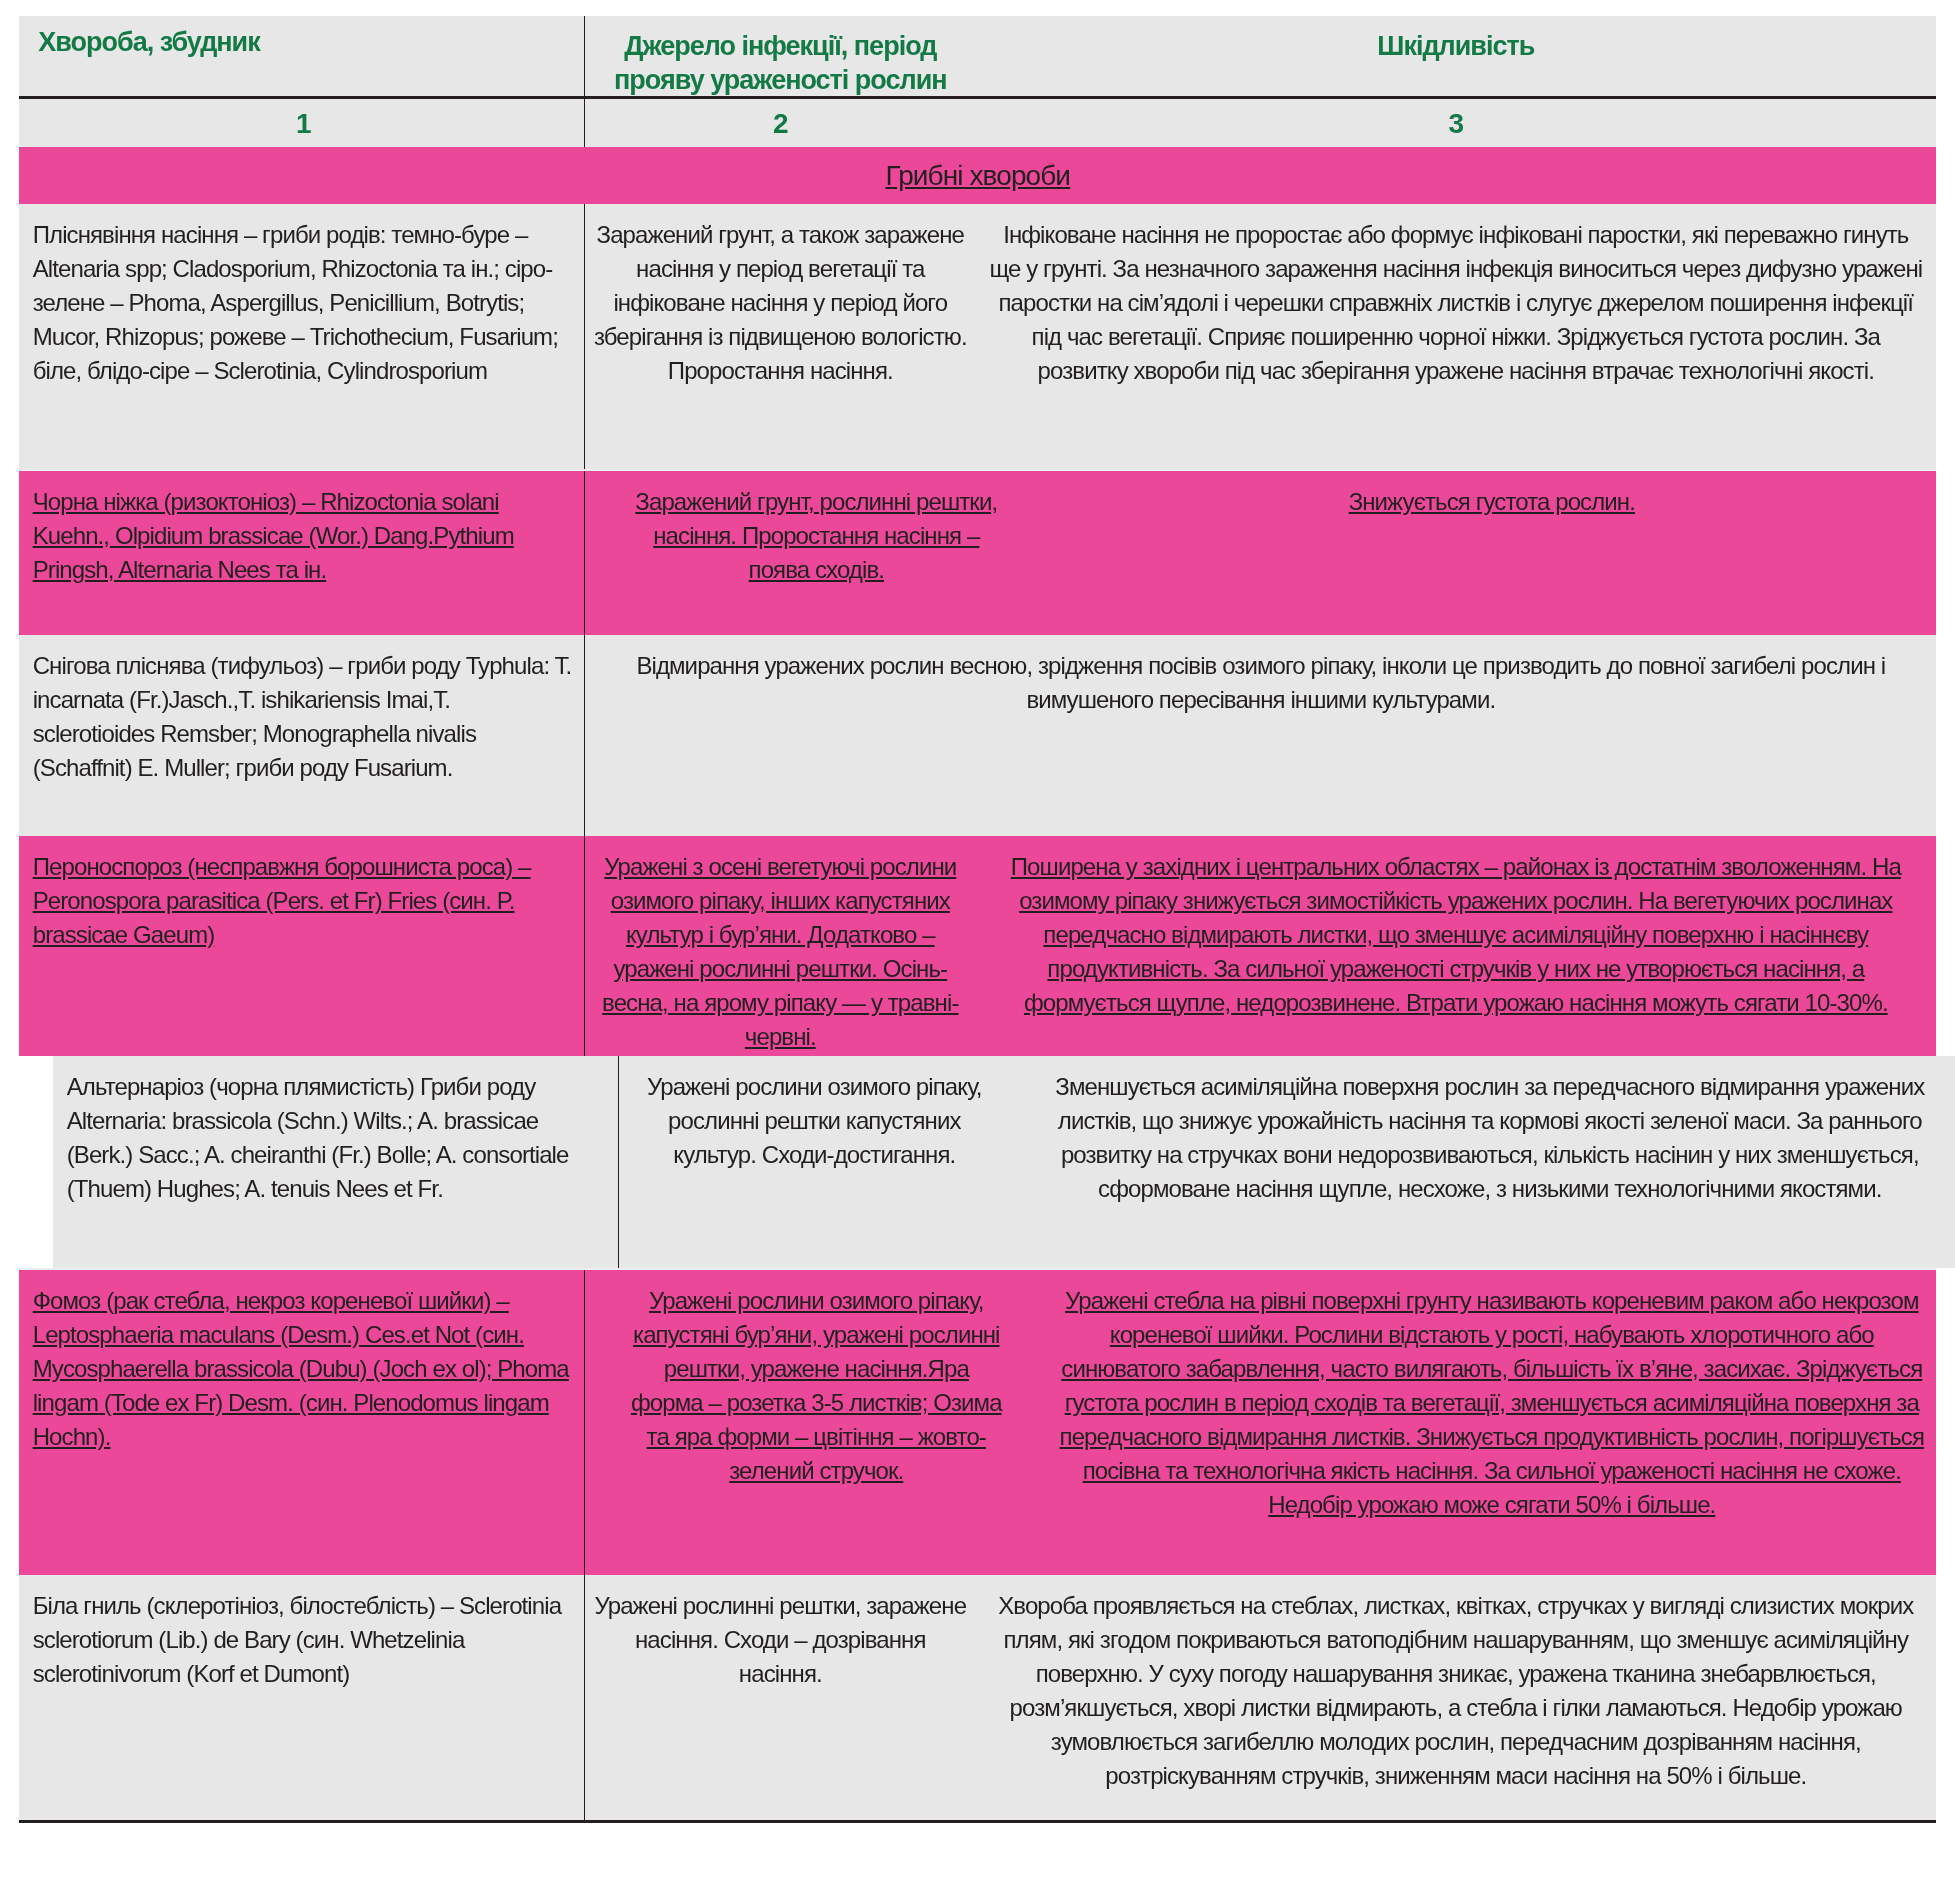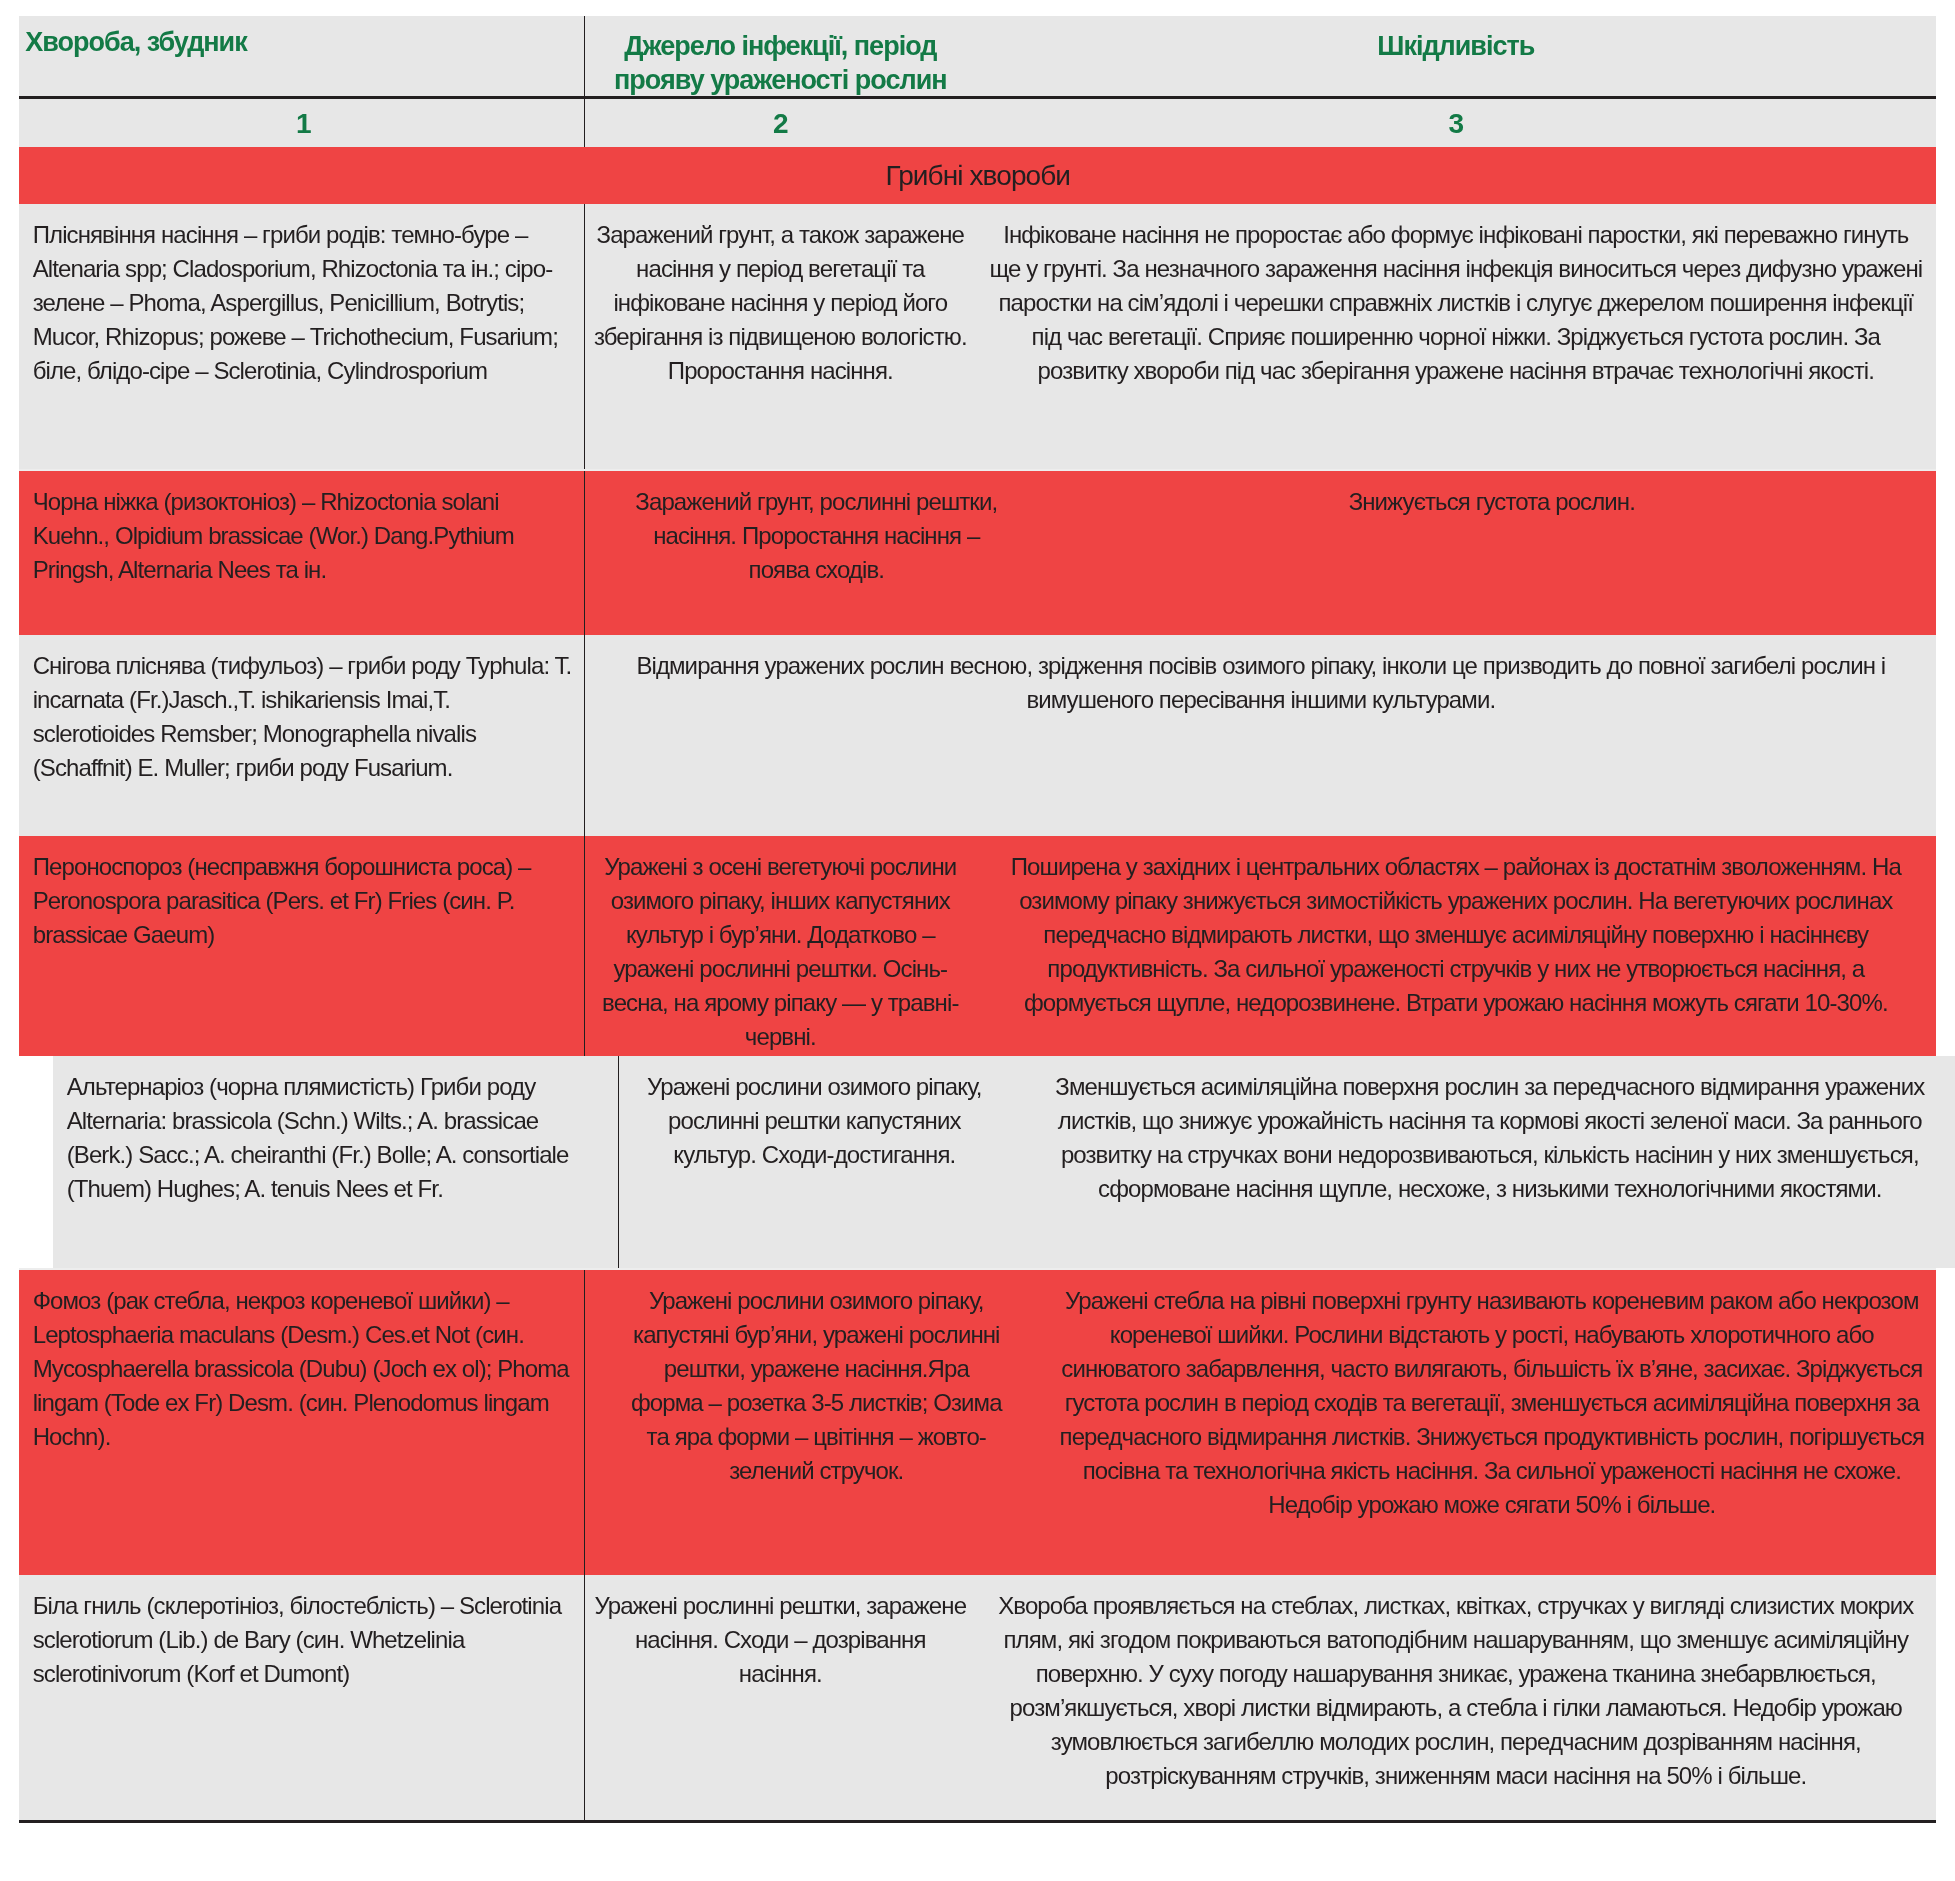--- a/index.html
+++ b/index.html
@@ -1,28 +1,28 @@
 <!DOCTYPE html>
 <html style="font-size:12px"><head>
 <meta charset="utf-8">
 <style>
   html, body { margin: 0; padding: 0; background: #ffffff; }
   body { width: 1955px; height: 1882px; position: relative; overflow: hidden;
          font-family: "Liberation Sans Narrow", "Liberation Sans", sans-serif; color: #231f20; }
   .table { position: absolute; left: 19.3px; top: 16.4px; width: 1917px; }
   .row { position: relative; display: flex; width: 100%; }
   .grey { background: #e7e7e7; }
-  .white { background: #ef4444; }
+  .white { background: #ec4899; text-decoration: underline; }
   .cell { box-sizing: border-box; font-size: 24px; line-height: 34px; letter-spacing: -0.9px; }
   .c1 { width: 566px; padding: 13.4px 10.4px 0 13.4px; text-align: left; border-right: 1.5px solid #231f20; }
   .c2 { width: 390px; padding: 13.4px 6px 0 6px; text-align: center; }
   .c3 { flex: 1; padding: 13.4px 10.4px 0 10.4px; text-align: center; }
   .hdr .cell { color: #137a46; font-weight: bold; font-size: 27px; line-height: 34px; letter-spacing: -1px; }
   .hdr { height: 80px; border-bottom: 3.7px solid #231f20; }
-  .hdr .c1 { padding-left: 6px; padding-top: 9px; }
+  .hdr .c1 { padding-left: 19px; padding-top: 9px; }
   .hdr .c2, .hdr .c3 { padding-top: 13px; }
   .num { height: 48px; }
   .num .cell { color: #137a46; font-weight: bold; font-size: 28px; text-align: center; padding-top: 7.4px; }
   .section { height: 57px; text-align: center; font-size: 28px; line-height: 57px; letter-spacing: -0.9px; }
   .r1 { height: 265px; } .r2 { height: 164px; } .r3 { height: 201px; }
   .r4 { height: 220px; } .r5 { height: 212px; margin-left: 34px; } .r6 { height: 305px; } .r7 { height: 245px; }
   .last { border-bottom: 3.7px solid #231f20; }
   .sep { border-top: 2.2px solid #ededed; gap: 36px; }
 </style>
 </head>

